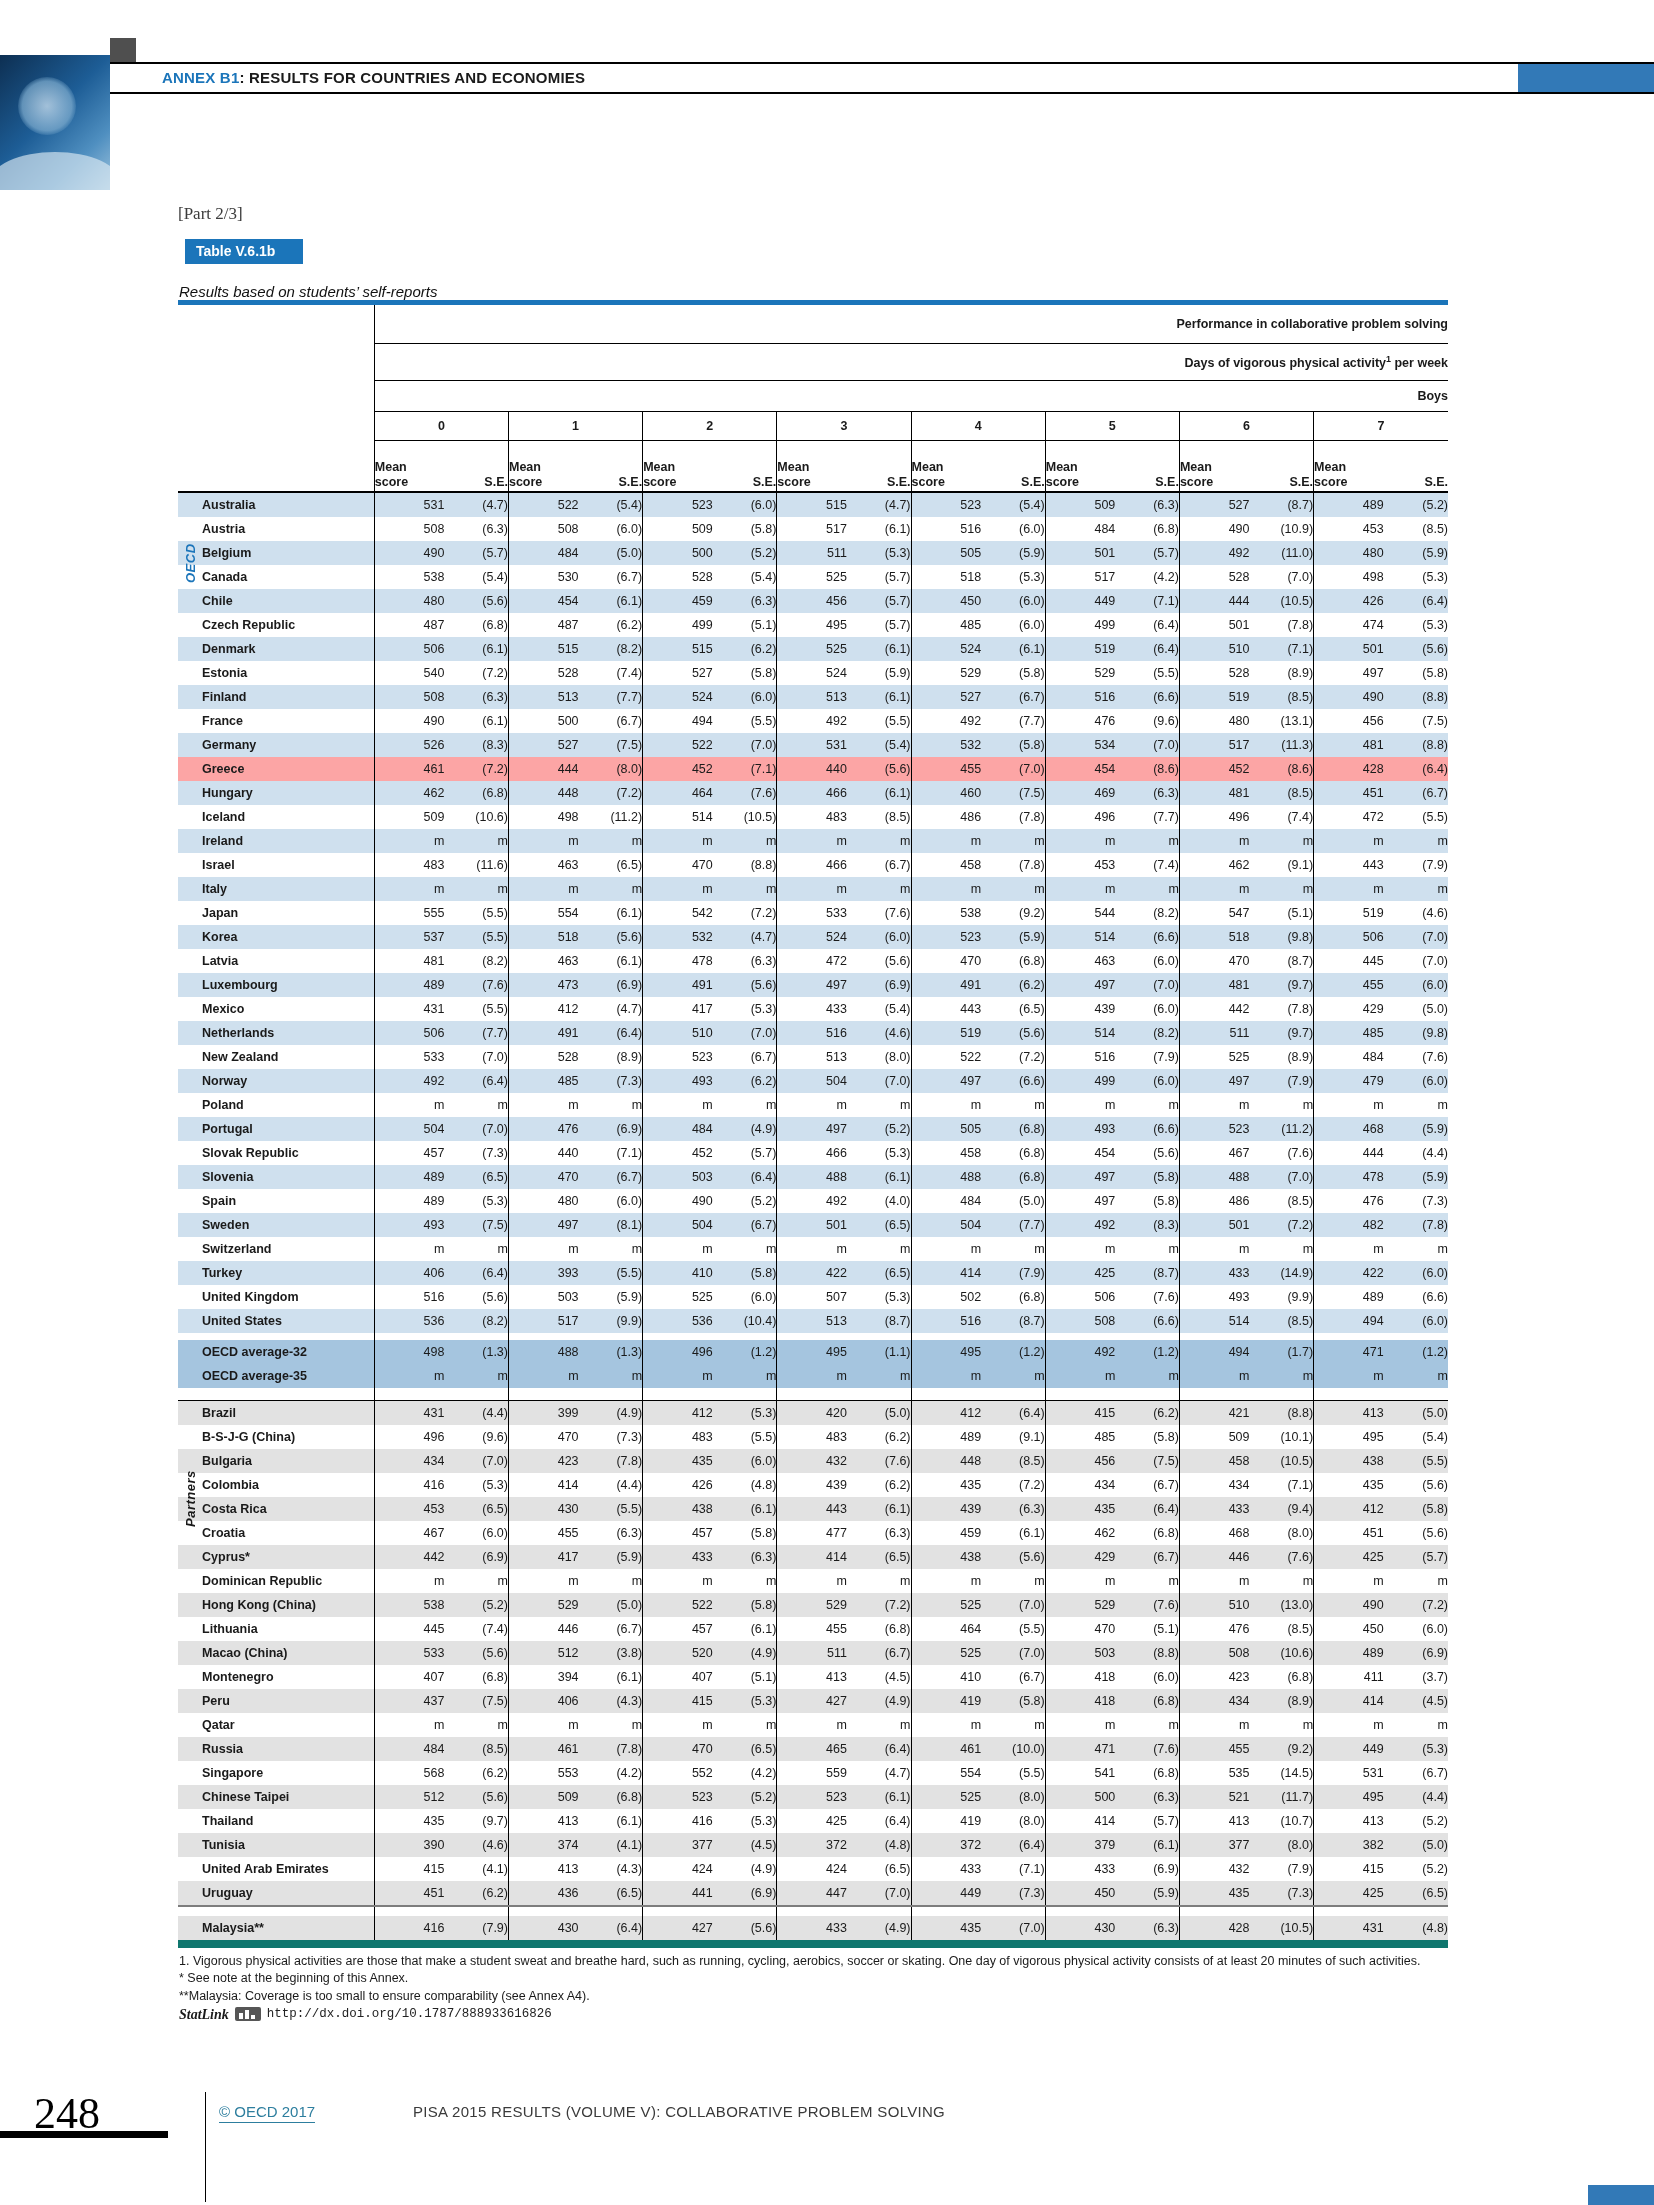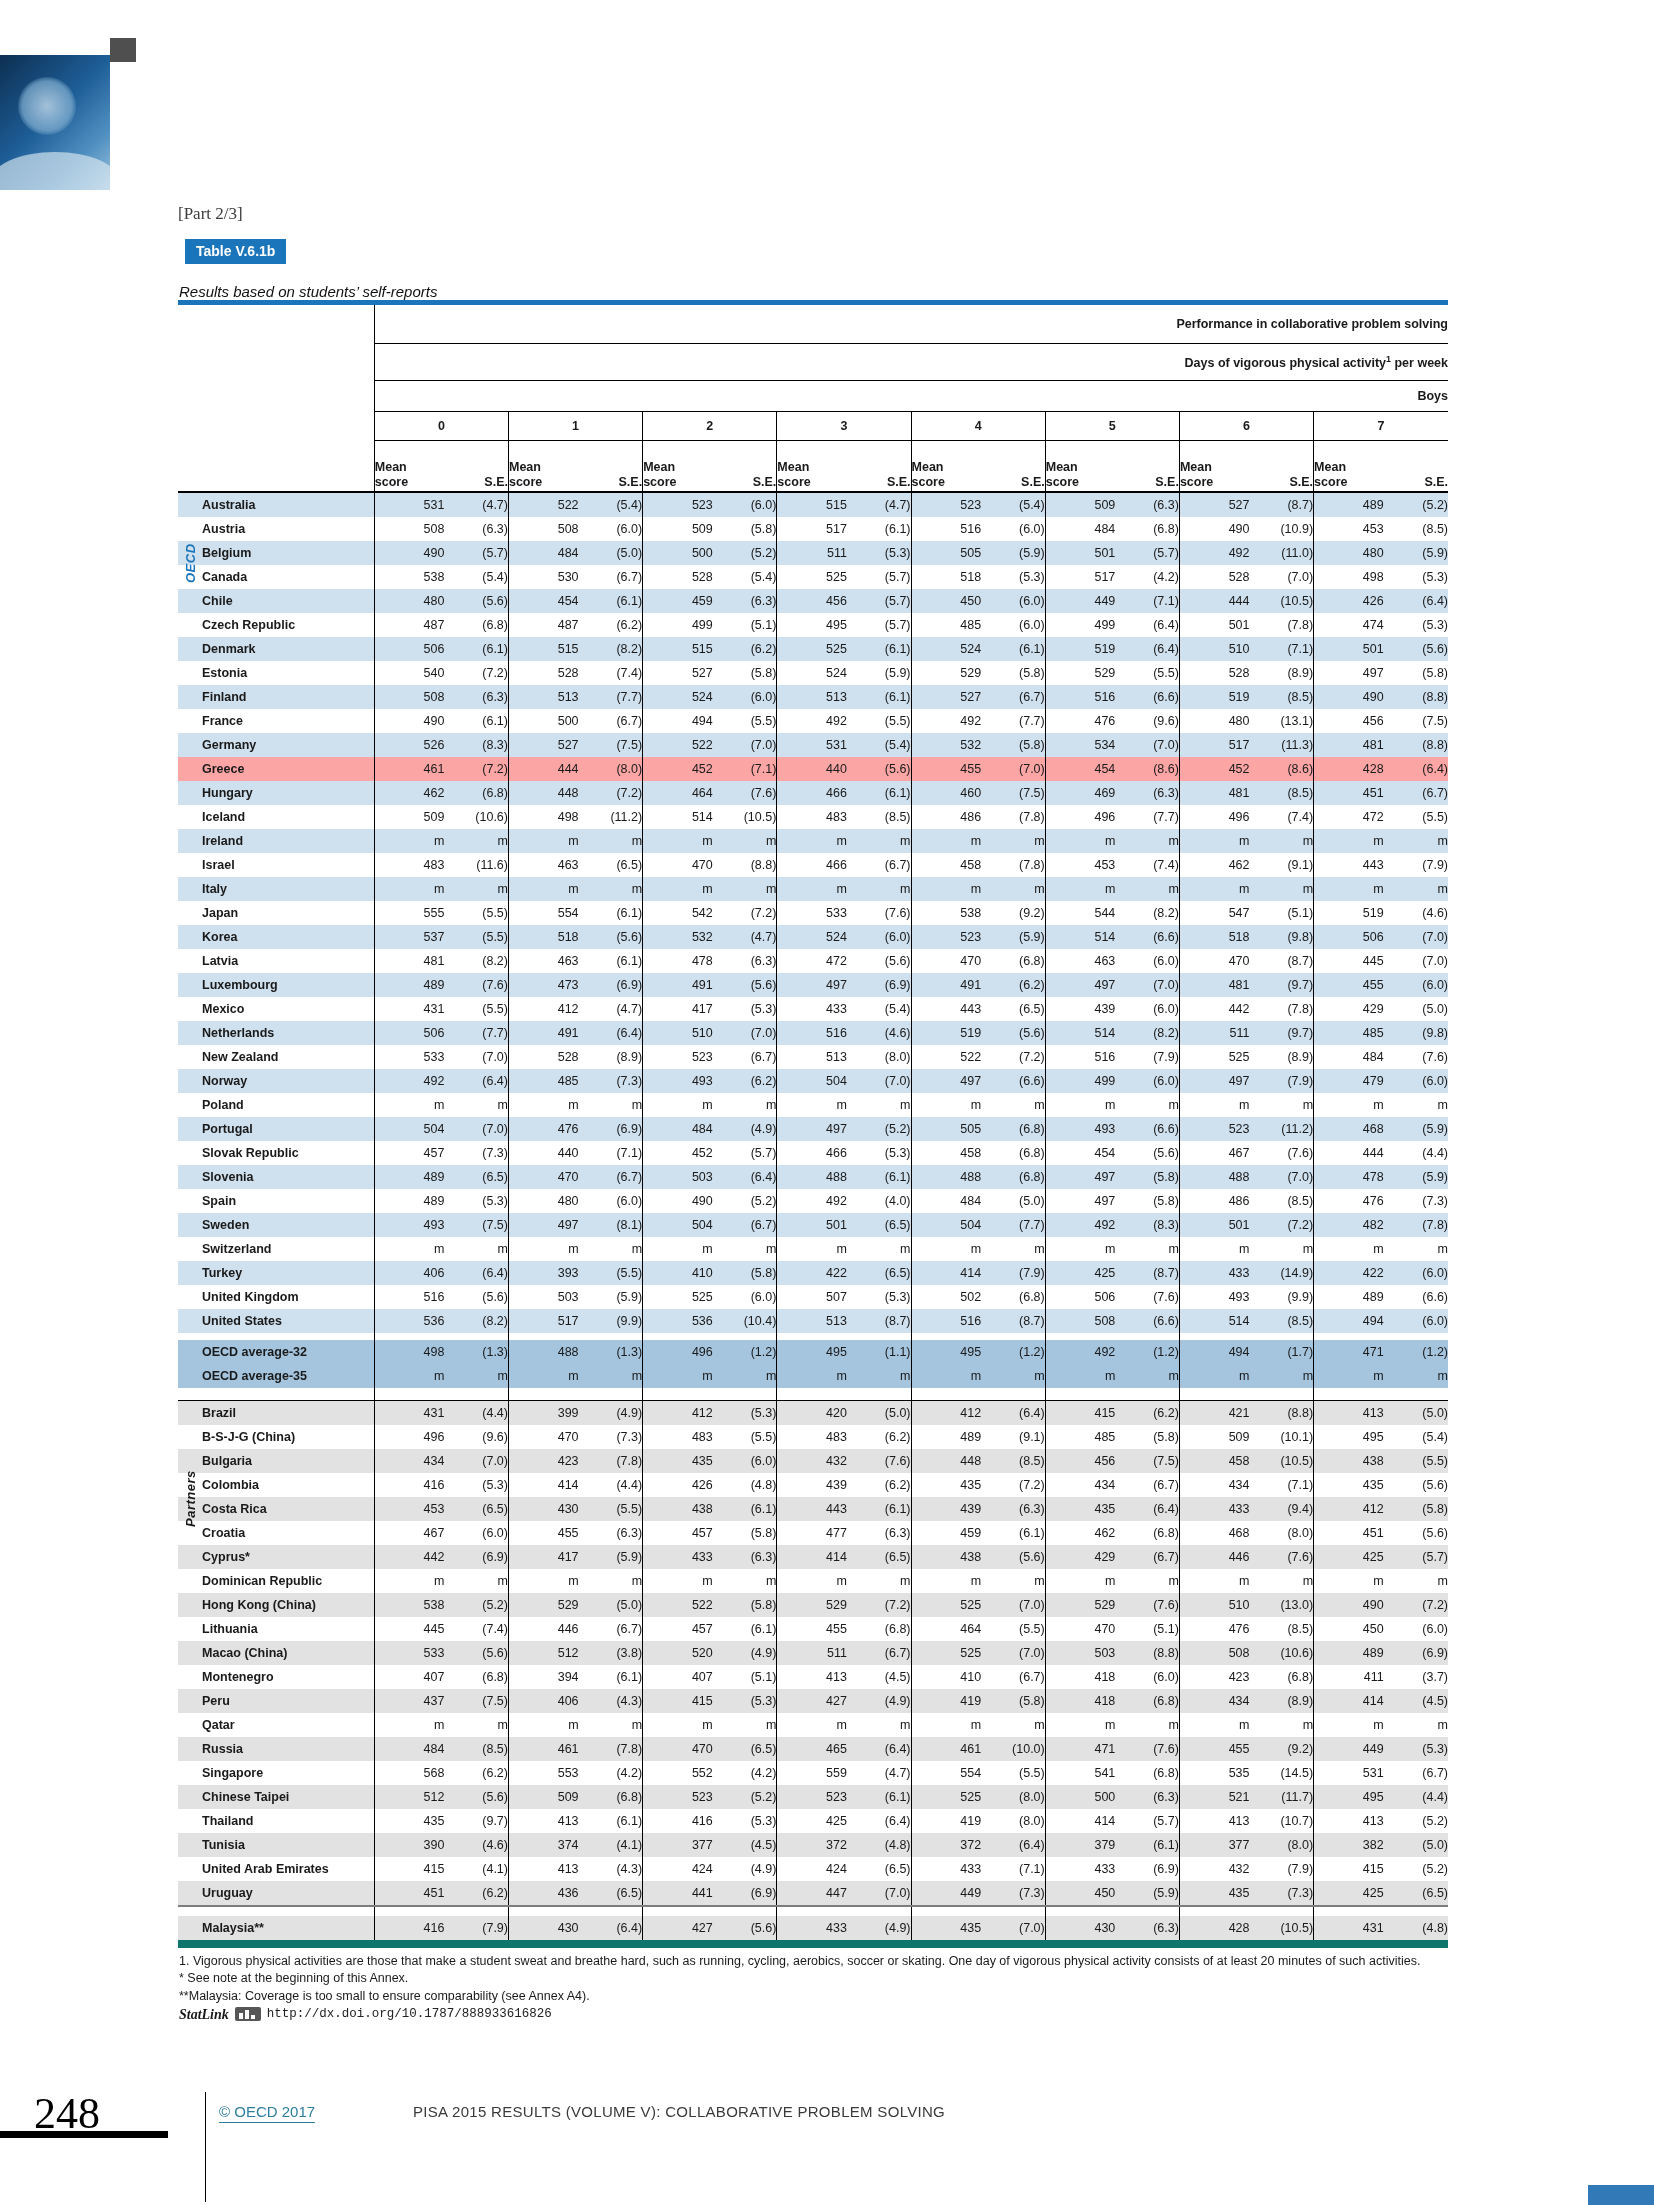--- a/index.html
+++ b/index.html
@@ -18,21 +18,21 @@
 
   
   .band{position:absolute;left:110px;top:62px;right:0;height:28px;border-top:2px solid #000;border-bottom:2px solid #000;background:#fff;}
   .band .txt{position:absolute;left:52px;top:5px;font-size:15px;font-weight:bold;letter-spacing:.2px;}
   .band .txt .blue{color:#1b75ba;}
   .band .bluefill{position:absolute;right:0;top:0;width:136px;height:100%;background:#3279b7;}
 
   .partlabel{position:absolute;left:178px;top:204px;font-family:"Liberation Serif",serif;font-size:17px;color:#3c3c3c;}
 
   .chip{position:absolute;left:185px;top:239px;background:#1b75ba;color:#fff;font-weight:bold;font-size:14px;
-        padding:4px 11px 5px 11px;}
+        padding:4px 28px 5px 11px;}
   .title{position:absolute;left:313px;top:242px;font-size:17px;font-weight:bold;color:#000;}
   .subtitle{position:absolute;left:179px;top:283px;font-size:15px;font-style:italic;color:#111;}
   .bluerule{position:absolute;left:178px;top:300px;width:1270px;height:5px;background:#1b75ba;}
 
   
   table.data{position:absolute;left:178px;top:305px;width:1270px;border-collapse:collapse;table-layout:fixed;}
   table.data td{padding:0;font-size:12.5px;overflow:hidden;white-space:nowrap;}
   td.h1,td.h2,td.h3{text-align:right;font-weight:bold;font-size:13px;border-bottom:1px solid #000;border-left:1px solid #000;}
   td.h1{height:38px;} td.h2{height:36px;} td.h3{height:30px;font-size:13.5px;}
   td.hcountry{border-bottom:2px solid #000;}
@@ -82,20 +82,26 @@
 
 <div class="page">
 
   <div class="photo">
     <div class="glow"></div>
     <div class="coat"></div>
   </div>
 
   <div class="graytab"></div>
 
+  <div class="band">
+    <div class="txt">
+      <span class="blue">ANNEX B1</span><span>: RESULTS FOR COUNTRIES AND ECONOMIES</span>
+    </div>
+    <div class="bluefill"></div>
+  </div>
 
   <div class="partlabel">[Part 2/3]</div>
 
   <div class="chip">Table V.6.1b</div>
   <div class="subtitle">Results based on students’ self-reports</div>
   <div class="bluerule"></div>
 
   <table class="data">
     <colgroup>
       <col style="width:24px">

